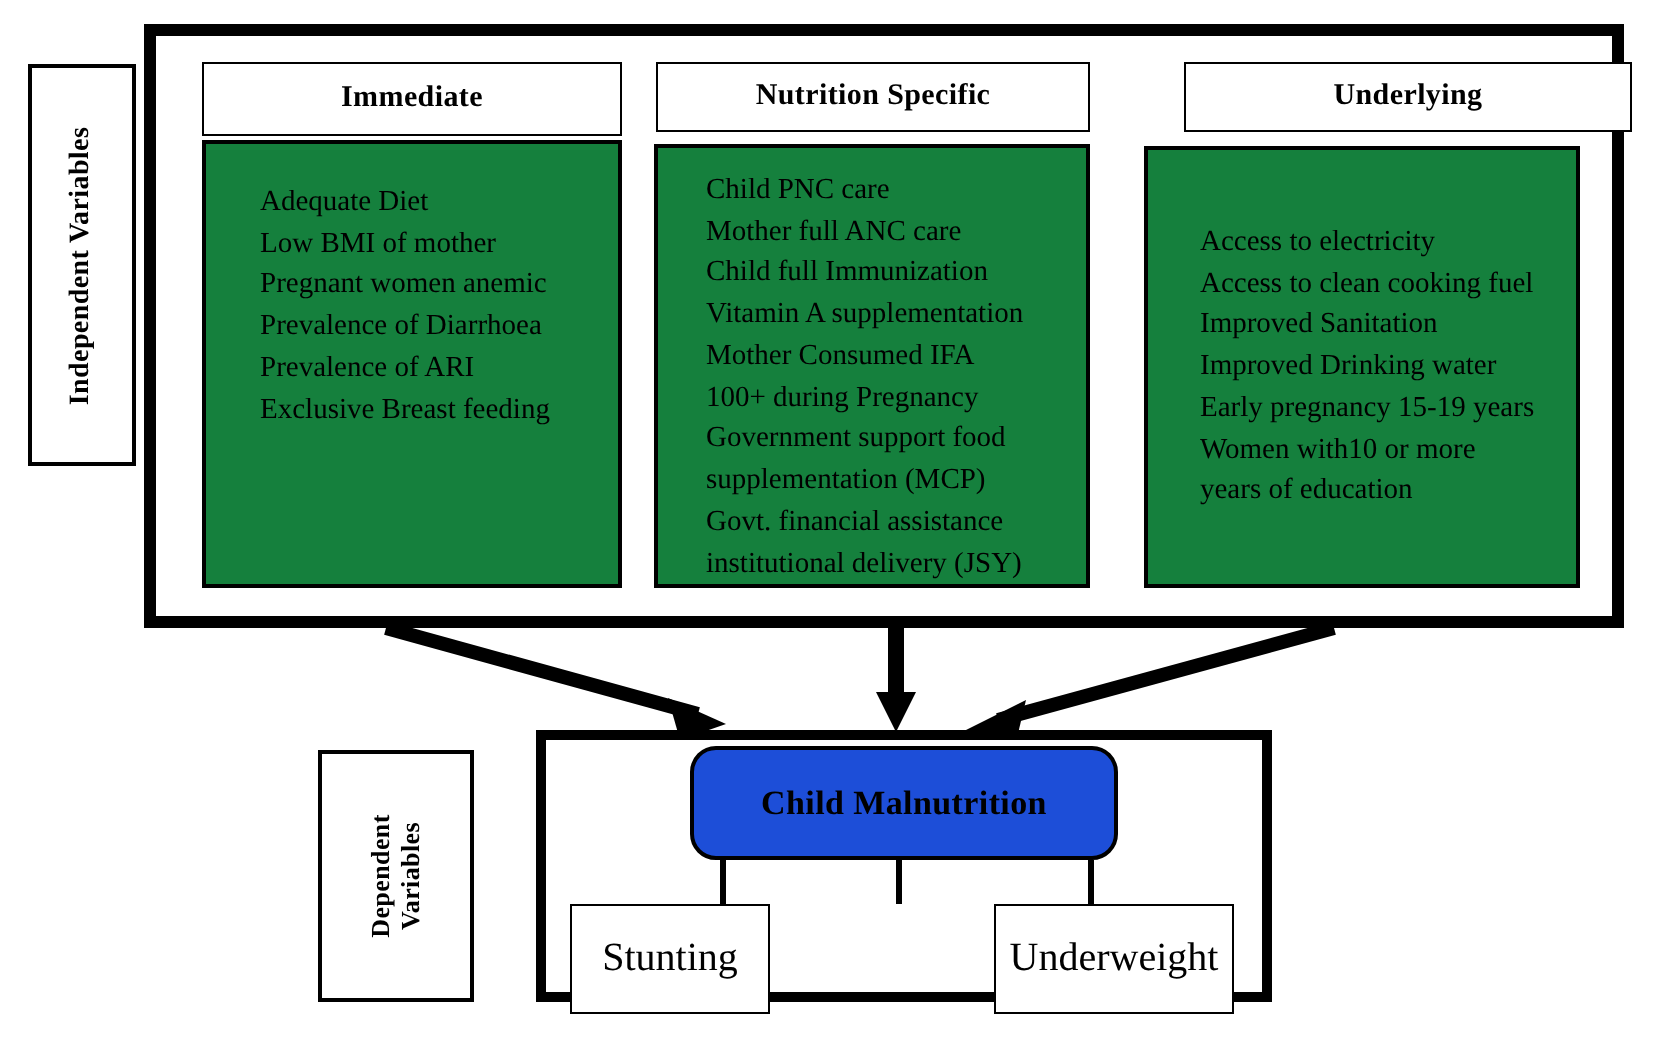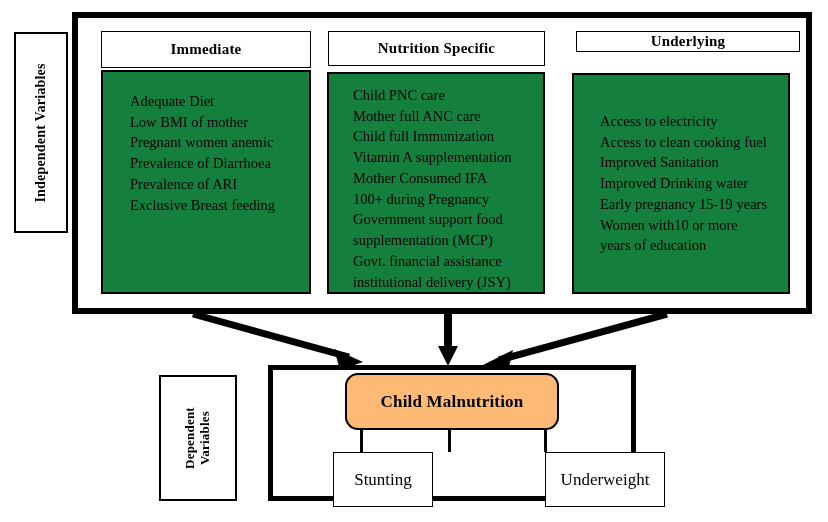--- a/index.html
+++ b/index.html
@@ -106,21 +106,21 @@
   #header-immediate { left: 101px; top: 31px; width: 210px; height: 37px; }
   #body-immediate   { left: 101px; top: 70px; width: 210px; height: 224px; }
   #body-immediate ul { padding: 19px 0 0 27px; }
 
   
   #header-nutrition { left: 328px; top: 31px; width: 217px; height: 35px; }
   #body-nutrition   { left: 327px; top: 72px; width: 218px; height: 222px; }
   #body-nutrition ul { padding: 11px 12px 0 24px; }
 
   
-  #header-underlying { left: 576px; top: 31px; width: 224px; height: 21px; }
+  #header-underlying { left: 592px; top: 31px; width: 224px; height: 35px; }
   #body-underlying   { left: 572px; top: 73px; width: 218px; height: 221px; }
   #body-underlying ul { padding: 36px 0 0 26px; }
 
   
   #arrow-layer {
     position: absolute;
     left: 0;
     top: 0;
     width: 828px;
     height: 522px;
@@ -140,42 +140,41 @@
   }
 
   #child-malnutrition {
     position: absolute;
     left: 345px;
     top: 373px;
     width: 214px;
     height: 57px;
     border: 2.5px solid #000;
     border-radius: 13px;
-    background: #fdba74;
+    background: #1d4ed8;
     box-sizing: border-box;
     display: flex;
     align-items: center;
     justify-content: center;
     font-weight: bold;
     font-size: 17px;
     letter-spacing: 0.2px;
   }
 
   .outcome-box {
     position: absolute;
     top: 452px;
     height: 55px;
     border: 1.5px solid #000;
     background: #fff;
     box-sizing: border-box;
     display: flex;
     align-items: center;
     justify-content: center;
-    font-size: 17px;
-    margin-left: 48px;
+    font-size: 20px;
   }
   #outcome-stunting    { left: 285px; width: 100px; }
   #outcome-wasting     { left: 395px; width: 93px;  }
   #outcome-underweight { left: 497px; width: 120px; }
 
   .connector {
     position: absolute;
     width: 3px;
     background: #000;
     top: 430px;

